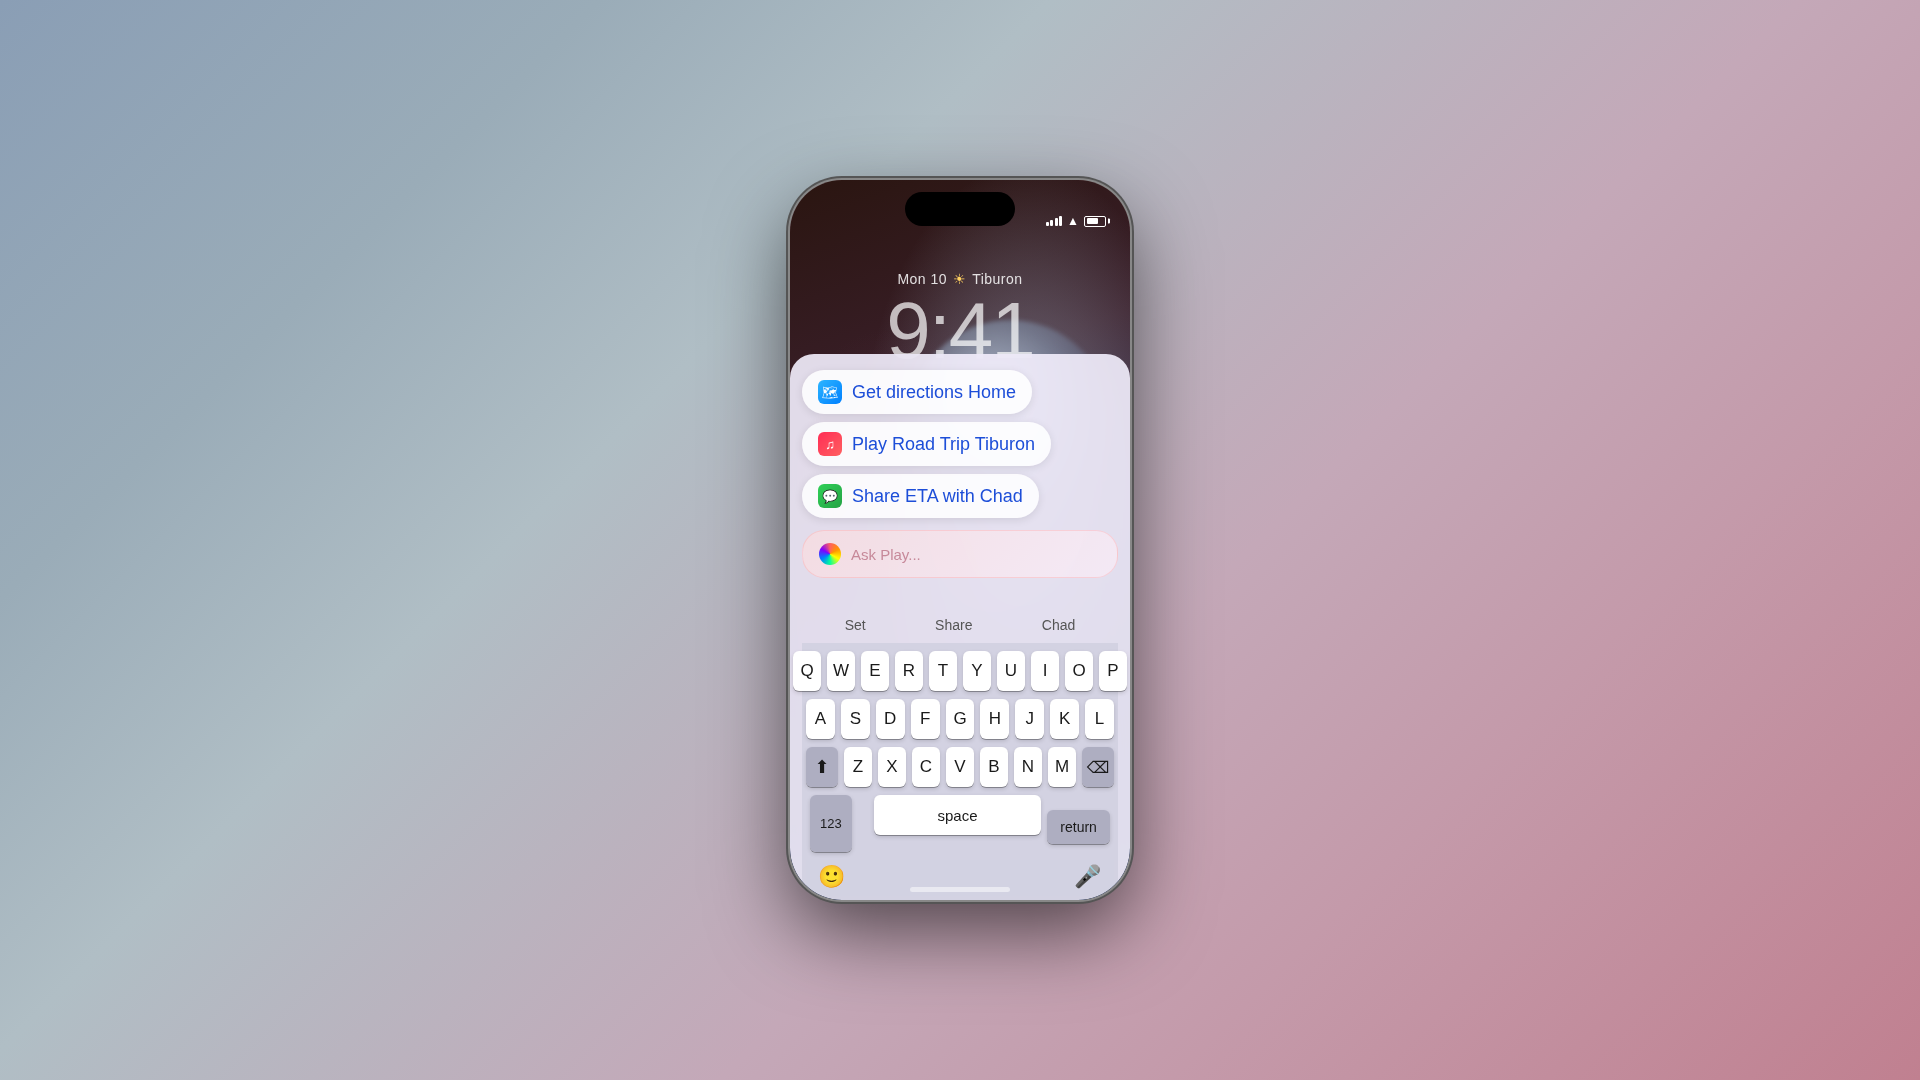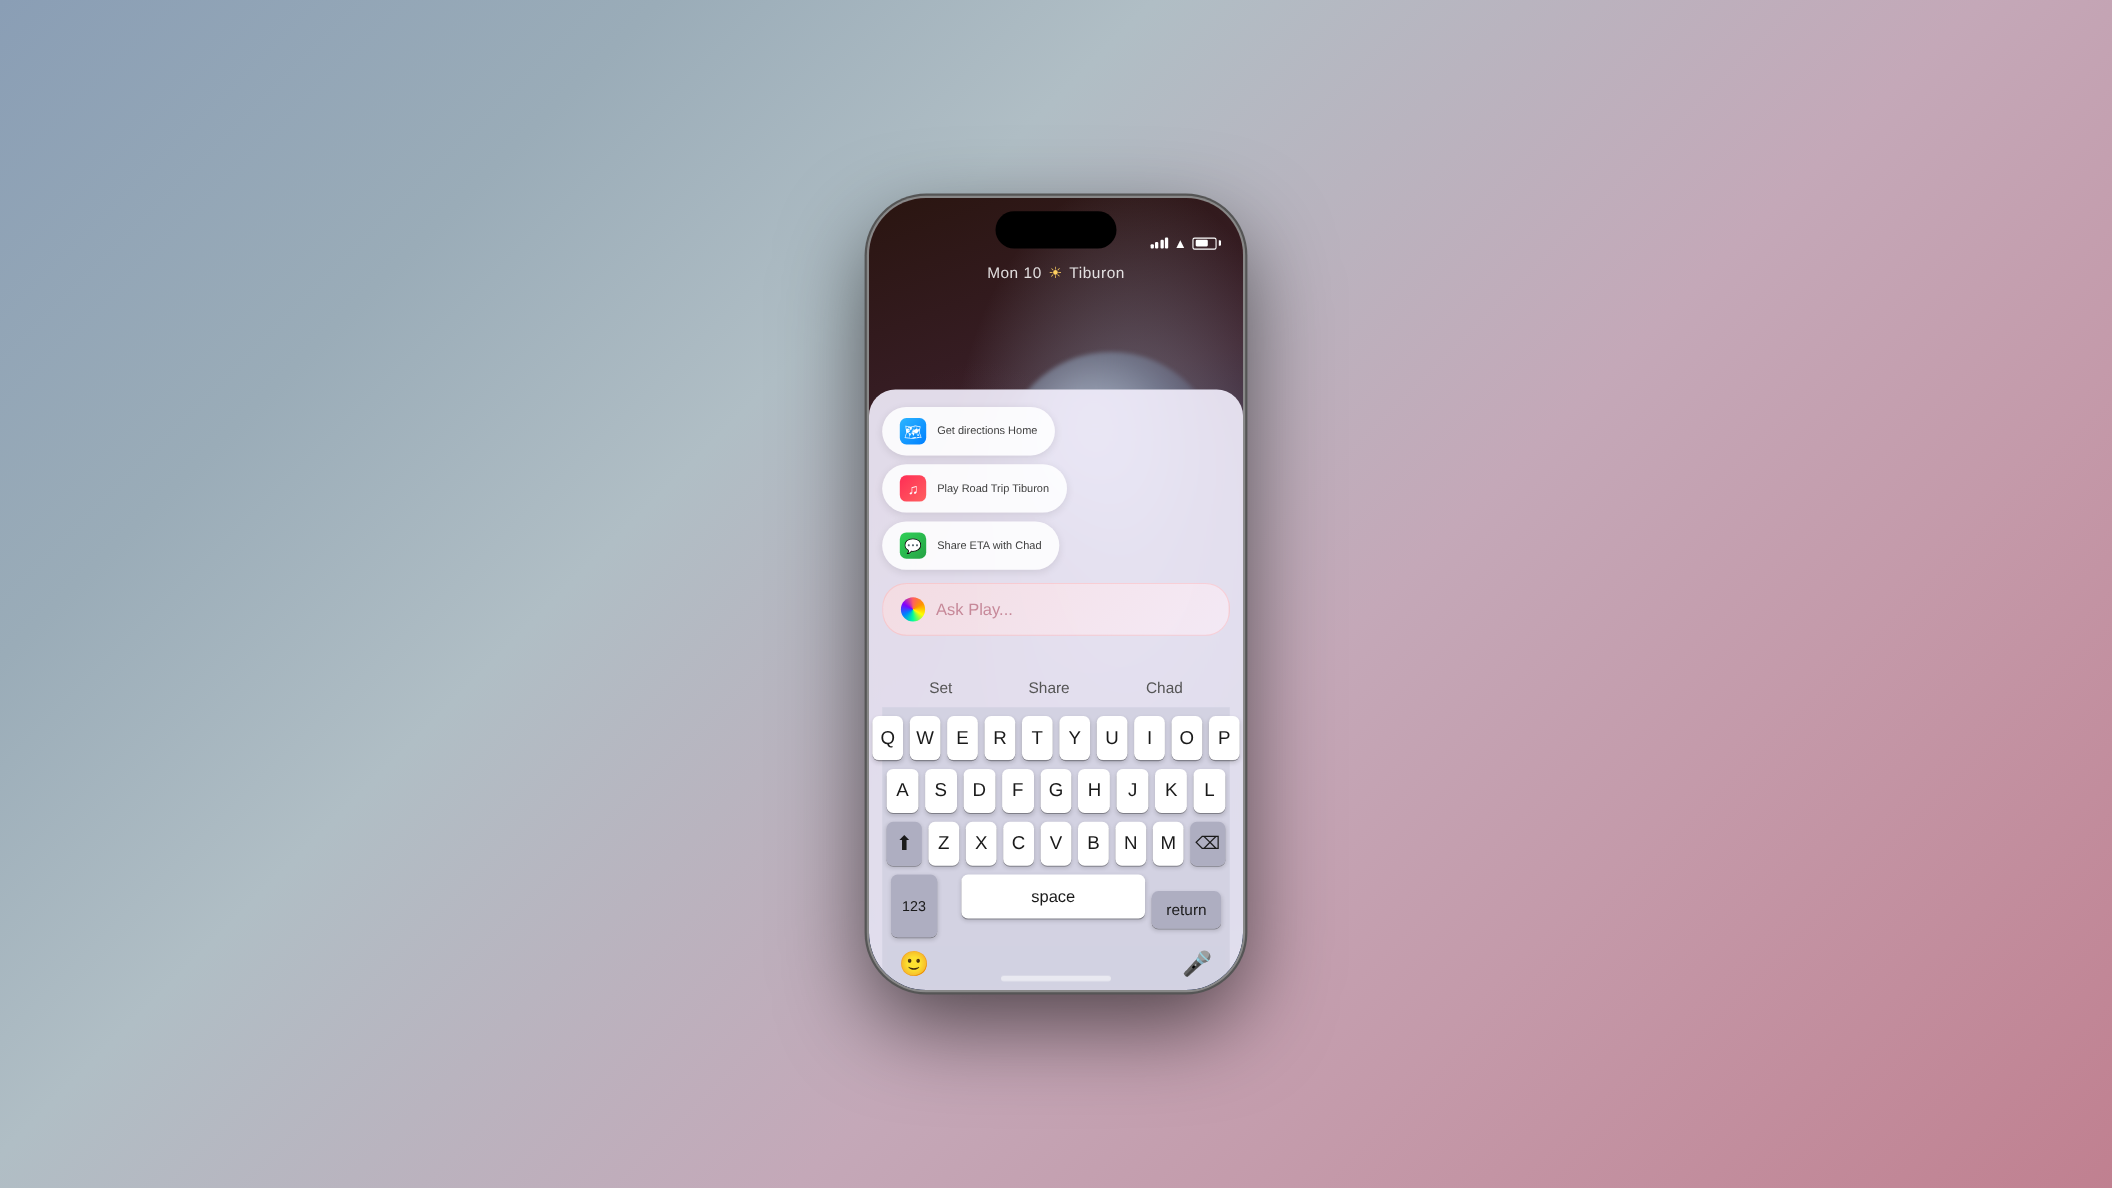--- a/index.html
+++ b/index.html
@@ -179,20 +179,21 @@
     .date-line {
       color: rgba(255,255,255,0.85);
       font-size: 14px;
       font-weight: 400;
       letter-spacing: 0.5px;
       margin-bottom: 4px;
       display: flex;
       align-items: center;
       justify-content: center;
       gap: 6px;
+      margin-top: 31px;
     }
 
     .sun-icon {
       color: #ffd060;
       font-size: 14px;
     }
 
     .time-display {
       color: rgba(255,255,255,0.7);
       font-size: 80px;
@@ -253,22 +254,22 @@
       background: linear-gradient(135deg, #ff2d55, #ff6060);
       color: white;
     }
 
     .pill-icon.messages {
       background: linear-gradient(135deg, #30d158, #25a244);
       color: white;
     }
 
     .pill-label {
-      color: #404040;
-      font-size: 10px;
+      color: #1d4ed8;
+      font-size: 18px;
       font-weight: 500;
     }
 
     
     .siri-input-row {
       background: linear-gradient(135deg, rgba(255,220,220,0.6), rgba(255,240,250,0.6));
       border-radius: 22px;
       padding: 12px 16px;
       display: flex;
       align-items: center;
@@ -443,20 +444,21 @@
           </div>
         </div>
       </div>
 
       <div class="clock-area">
         <div class="date-line">
           <span>Mon 10</span>
           <span class="sun-icon">☀</span>
           <span>Tiburon</span>
         </div>
+        <div class="time-display">9:41</div>
       </div>
 
       <div class="siri-area">
 
         <div class="suggestion-pills">
 
           <div class="pill">
             <div class="pill-icon maps">🗺</div>
             <span class="pill-label">Get directions Home</span>
           </div>

